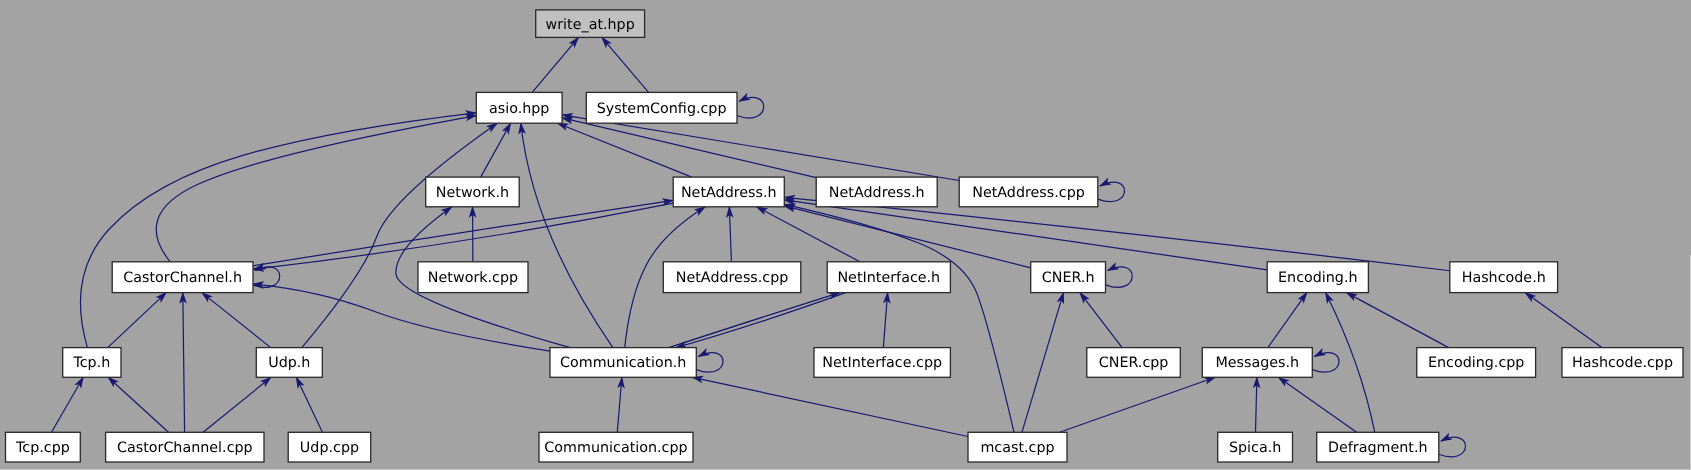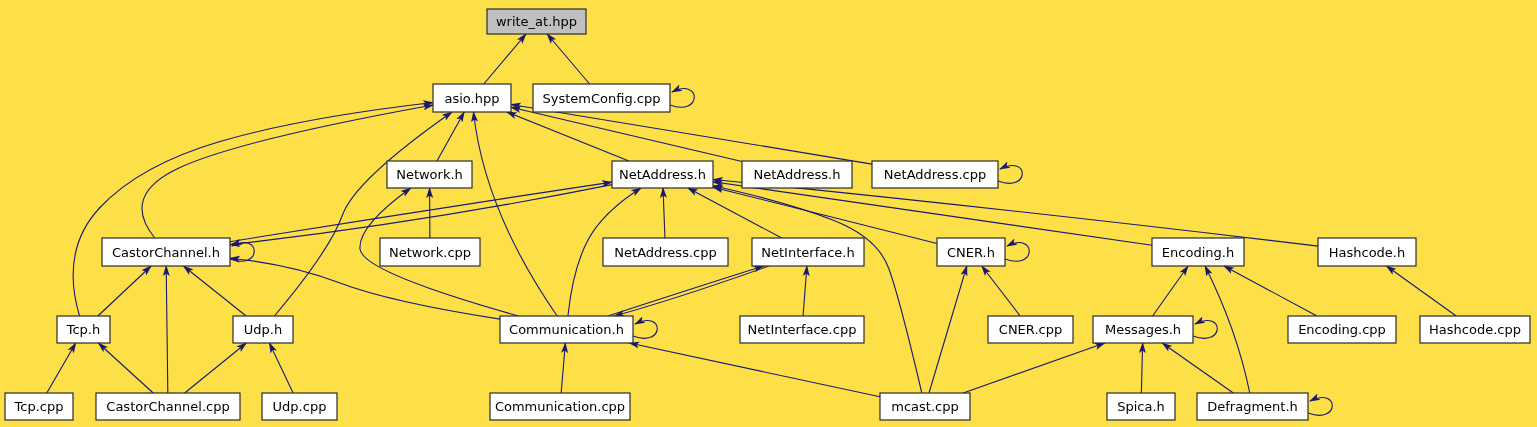--- a/index.html
+++ b/index.html
@@ -1,16 +1,16 @@
 <!DOCTYPE html>
 <html><head>
 <meta charset="utf-8">
 <style>
   html,body{margin:0;padding:0;background:#ffffff;}
-  #canvas{position:relative;width:1537px;height:427px;background:#fde047;overflow:hidden;
+  #canvas{position:relative;width:1537px;height:427px;background:#a3a3a3;overflow:hidden;
           font-family:"DejaVu Sans","Liberation Sans",sans-serif;}
   svg{display:block;}
   .node-rect{stroke-width:1.2px;}
   .node-label{font-size:13px;fill:#000000;}
   .edge{fill:none;stroke-width:1.1px;}
 </style>
 </head>
 <body>
 
 <div id="canvas">

